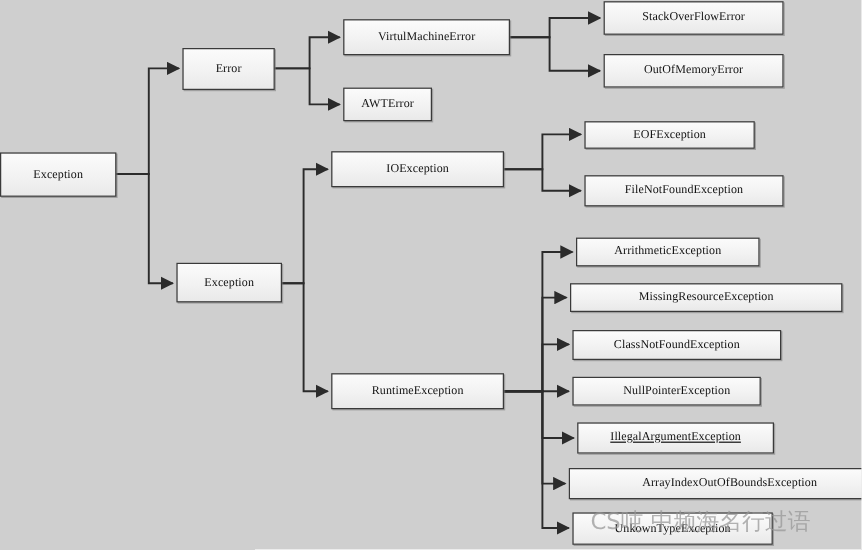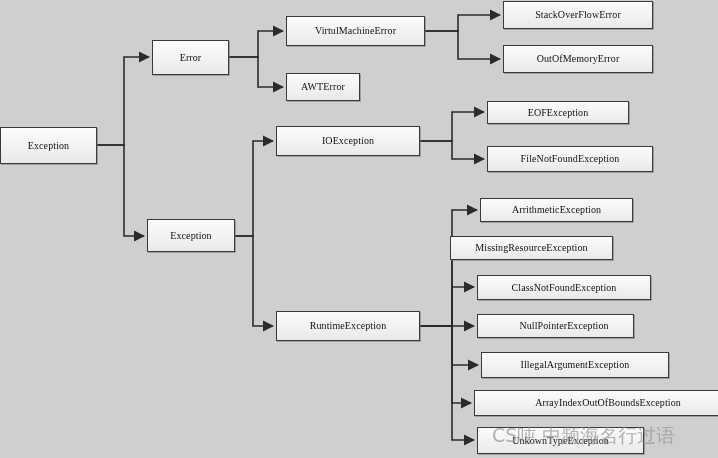--- a/index.html
+++ b/index.html
@@ -131,30 +131,30 @@
   </div>
   <div class="node" id="node-eofexception" style="left: 487px; top: 101px; width: 142px; height: 23px;">
     <span class="node-label">EOFException</span>
   </div>
   <div class="node" id="node-filenotfound" style="left: 487px; top: 146px; width: 166px; height: 26px;">
     <span class="node-label">FileNotFoundException</span>
   </div>
   <div class="node" id="node-arrithmetic" style="left: 480px; top: 198px; width: 153px; height: 24px;">
     <span class="node-label">ArrithmeticException</span>
   </div>
-  <div class="node" id="node-missingresource" style="left: 450px; top: 236px; width: 163px; height: 24px;">
+  <div class="node" id="node-missingresource" style="left: 475px; top: 236px; width: 227px; height: 24px;">
     <span class="node-label">MissingResourceException</span>
   </div>
   <div class="node" id="node-classnotfound" style="left: 477px; top: 275px; width: 174px; height: 25px;">
     <span class="node-label">ClassNotFoundException</span>
   </div>
   <div class="node" id="node-nullpointer" style="left: 477px; top: 314px; width: 157px; height: 24px; padding-left: 17px;">
     <span class="node-label">NullPointerException</span>
   </div>
-  <div class="node" id="node-illegalargument" style="left: 481px; top: 352px; width: 188px; height: 26px;">
+  <div class="node" id="node-illegalargument" style="left: 481px; top: 352px; width: 164px; height: 26px; text-decoration: underline;">
     <span class="node-label">IllegalArgumentException</span>
   </div>
   <div class="node" id="node-arrayindex" style="left: 474px; top: 390px; width: 268px; height: 26px;">
     <span class="node-label">ArrayIndexOutOfBoundsException</span>
   </div>
   <div class="node" id="node-unkowntype" style="left: 477px; top: 427px; width: 167px; height: 27px; text-align: center;">
     <span class="node-label">UnkownTypeException</span>
   </div>
 
   <div id="watermark">CS吨 中频海名行过语</div>

